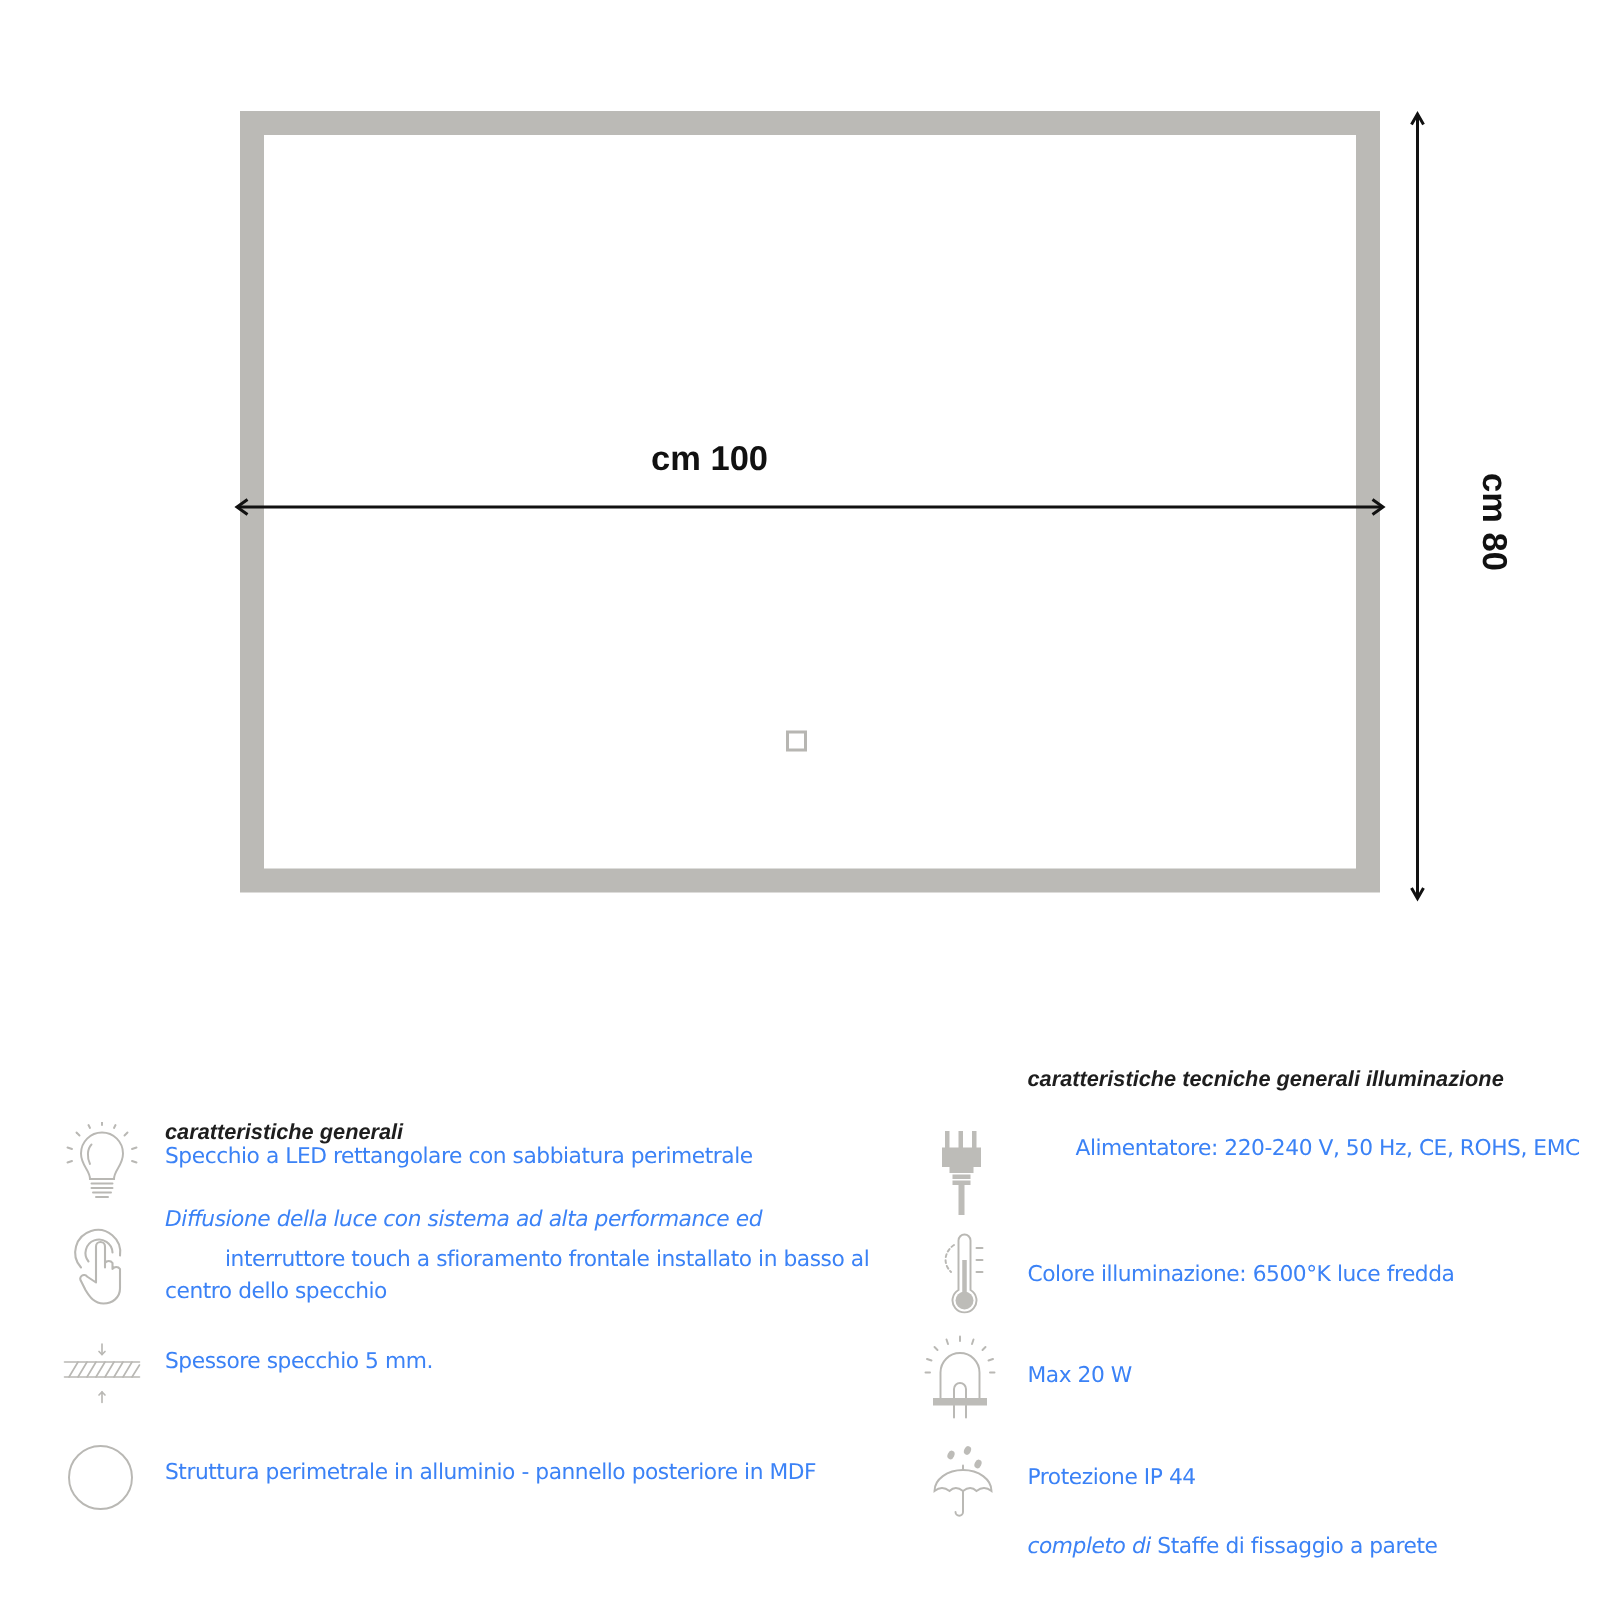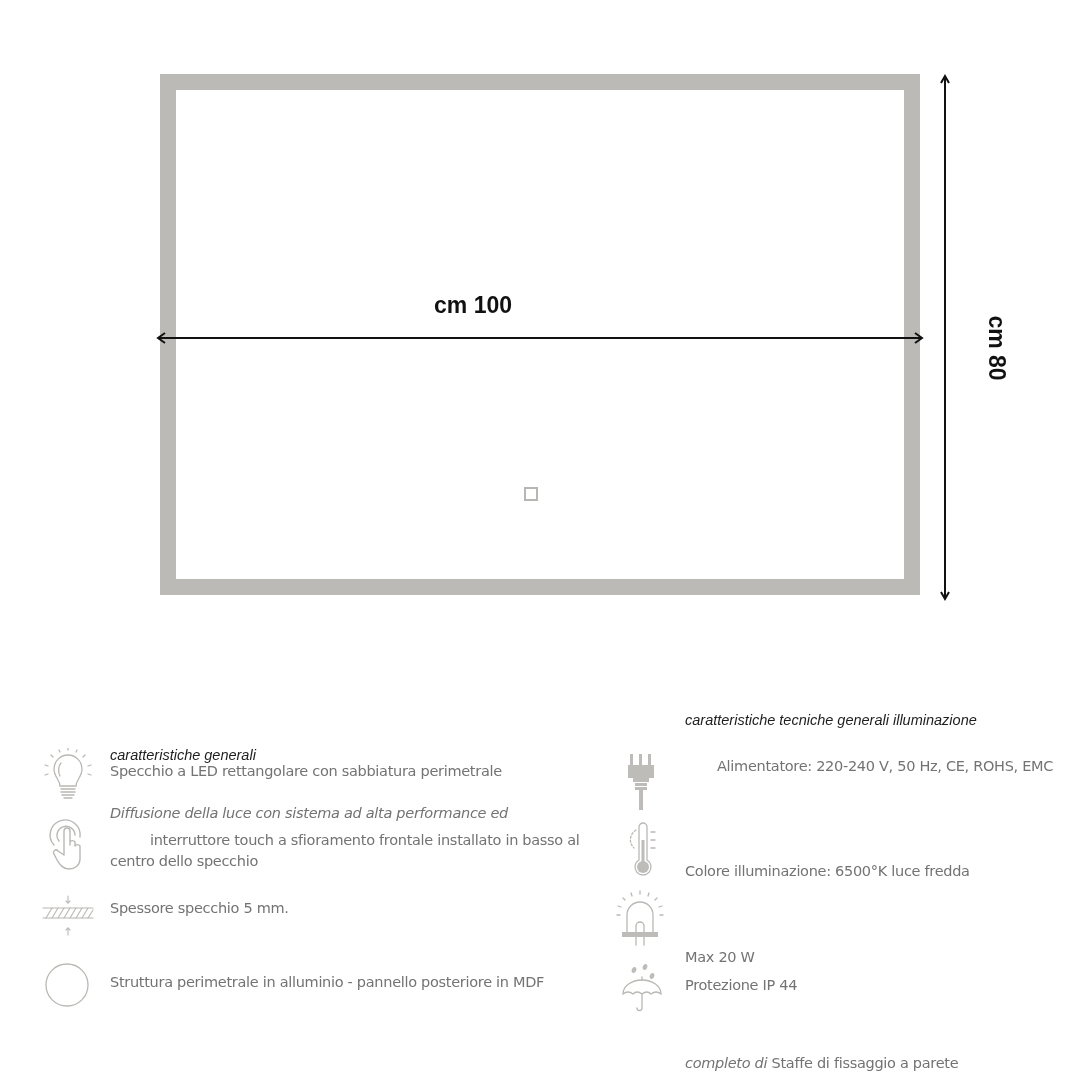--- a/index.html
+++ b/index.html
@@ -14,23 +14,23 @@
       box-sizing: border-box; border: 2px solid #b7b6b2; }
 
     .dim-label-h { left: 434px; top: 292px; width: 200px; text-align: left;
       font-size: 23px; font-weight: bold; color: #111; }
     .dim-label-v { left: 996px; top: 348px; transform: translate(-50%,-50%) rotate(90deg);
       font-size: 23px; font-weight: bold; color: #111; white-space: nowrap; }
 
     svg.dims { position: absolute; left: 0; top: 0; }
 
     
-    .section-title { font-family: "Liberation Sans", sans-serif; font-weight: normal;
+    .section-title { font-family: "Liberation Sans", sans-serif; font-weight: bold;
       font-style: italic; font-size: 14.5px; color: #1e1e1e; white-space: nowrap; }
-    .spec-text { font-family: "DejaVu Sans", sans-serif; font-size: 14.5px; color: #737373;
+    .spec-text { font-family: "DejaVu Sans", sans-serif; font-size: 14.5px; color: #3b82f6;
       line-height: 26px; white-space: nowrap; letter-spacing: -0.3px; }
     .spec-text .it { font-style: italic; }
     .icon { position: absolute; }
   </style>
 </head>
 <body>
 
 <div class="abs mirror-frame"></div>
 <div class="abs touch-switch"></div>
 
@@ -131,49 +131,49 @@
   <g stroke="#b9b8b4" stroke-width="1.3" fill="none" stroke-linecap="round">
     <path d="M15 38 L15 5 A4 4 0 0 1 23 5 L23 38 A8 8 0 1 1 15 38 Z"></path>
     <line x1="27" y1="10" x2="31" y2="10"></line>
       <line x1="27" y1="18" x2="31" y2="18"></line>
       <line x1="27" y1="26" x2="31" y2="26"></line>
     <path d="M12 8 C6 12 4 20 10 26" stroke-dasharray="2 2"></path>
   </g>
   <circle cx="19" cy="45" r="6" fill="#bdbcb8"></circle>
   <rect x="17.5" y="18" width="3" height="24" fill="#bdbcb8"></rect>
 </svg>
-<div class="abs spec-text" style="left:685px; top:837px;margin-top:21px;">Colore illuminazione: 6500°K luce fredda</div>
+<div class="abs spec-text" style="left:685px; top:837px;">Colore illuminazione: 6500°K luce fredda</div>
 
 <svg class="icon" style="left:614px; top:890px;" width="52" height="56" viewBox="0 0 52 56">
   <g stroke="#b9b8b4" stroke-width="1.3" fill="none" stroke-linecap="round">
     <path d="M13 42 L13 25 A13 13 0 0 1 39 25 L39 42"></path>
     <path d="M22 42 L22 36 A4 4 0 0 1 30 36 L30 42"></path>
     <line x1="22" y1="47" x2="22" y2="55"></line>
       <line x1="30" y1="47" x2="30" y2="55"></line>
     <line x1="26" y1="1" x2="26" y2="4"></line>
       <line x1="17" y1="3" x2="18" y2="6"></line>
       <line x1="35" y1="3" x2="34" y2="6"></line>
     <line x1="9" y1="8" x2="11" y2="10"></line>
       <line x1="43" y1="8" x2="41" y2="10"></line>
     <line x1="4" y1="16" x2="7" y2="17"></line>
       <line x1="48" y1="16" x2="45" y2="17"></line>
     <line x1="3" y1="25" x2="6" y2="25"></line>
       <line x1="49" y1="25" x2="46" y2="25"></line>
   </g>
   <rect x="8" y="42" width="36" height="5" fill="#bdbcb8"></rect>
 </svg>
-<div class="abs spec-text" style="left:685px; top:904px;margin-top:40px;">Max 20 W</div>
+<div class="abs spec-text" style="left:685px; top:904px;">Max 20 W</div>
 
 <svg class="icon" style="left:620px; top:960px;" width="46" height="54" viewBox="0 0 46 54">
   <g fill="#bdbcb8">
     <ellipse cx="14" cy="10" rx="2.2" ry="3" transform="rotate(25 14 10)"></ellipse>
     <ellipse cx="25" cy="7" rx="2.2" ry="3" transform="rotate(25 25 7)"></ellipse>
     <ellipse cx="32" cy="16" rx="2.2" ry="3" transform="rotate(25 32 16)"></ellipse>
   </g>
   <g stroke="#b9b8b4" stroke-width="1.3" fill="none" stroke-linecap="round">
     <path d="M3 34 A19 14 0 0 1 41 34 Q36 30 31 34 Q27 30 22 34 Q17 30 13 34 Q8 30 3 34 Z"></path>
     <line x1="22" y1="20" x2="22" y2="17"></line>
     <path d="M22 34 L22 48 A2.5 2.5 0 0 1 17 48"></path>
   </g>
 </svg>
 <div class="abs spec-text" style="left:685px; top:972px;text-align:right;">Protezione IP 44</div>
 
-<div class="abs spec-text" style="left:685px; top:1018px;margin-top:32px;"><span class="it">completo di</span><span> Staffe di fissaggio a parete</span></div>
+<div class="abs spec-text" style="left:685px; top:1018px;"><span class="it">completo di</span><span> Staffe di fissaggio a parete</span></div>
 
 </body></html>

